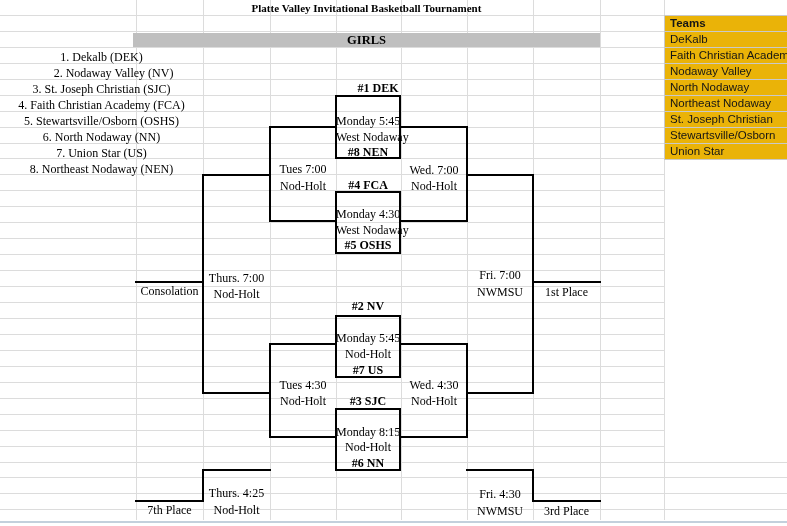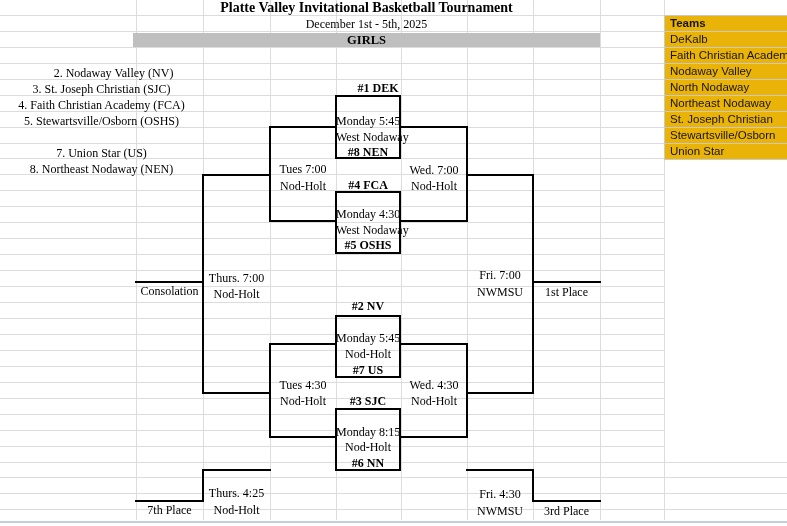--- a/index.html
+++ b/index.html
@@ -33,30 +33,31 @@
   <div class="gl" style="left:203px"></div>
   <div class="gl" style="left:270px"></div>
   <div class="gl" style="left:336px"></div>
   <div class="gl" style="left:401px"></div>
   <div class="gl" style="left:467px"></div>
   <div class="gl" style="left:533px"></div>
   <div class="gl" style="left:600px"></div>
   <div class="gl" style="left:664px"></div>
   <div id="whitepatch"></div>
 
-  <div class="cell b" style="left:133px; top:0; width:467px; font-size:14px">Platte Valley Invitational Basketball Tournament</div>
-  <div class="cell" style="left:133px; top:16px; width:467px">December 1st - 5th, 2025</div>
+  <div class="cell b" style="left:133px; top:0; width:467px; font-size:11px">Platte Valley Invitational Basketball Tournament</div>
   <div id="divbar">
     <div class="cell b" style="font-size:12.5px">GIRLS</div>
   </div>
 
+  <div class="cell" style="left:0; top:49px;  width:203px">1. Dekalb (DEK)</div>
   <div class="cell" style="left:12px; top:65px;  width:203px">2. Nodaway Valley (NV)</div>
   <div class="cell" style="left:0; top:81px;  width:203px">3. St. Joseph Christian (SJC)</div>
   <div class="cell" style="left:0; top:97px;  width:203px">4. Faith Christian Academy (FCA)</div>
   <div class="cell" style="left:0; top:113px; width:203px">5. Stewartsville/Osborn (OSHS)</div>
+  <div class="cell" style="left:0; top:129px; width:203px">6. North Nodaway (NN)</div>
   <div class="cell" style="left:0; top:145px; width:203px">7. Union Star (US)</div>
   <div class="cell" style="left:0; top:161px; width:203px">8. Northeast Nodaway (NEN)</div>
 
   <div class="cell b" style="left:336px; top:80px;  width:84px">#1 DEK</div>
   <div class="cell" style="left:336px; top:113px; width:64px">Monday 5:45</div>
   <div class="cell" style="left:336px; top:129px; width:64px">West Nodaway</div>
   <div class="cell b" style="left:336px; top:144px; width:64px">#8 NEN</div>
 
   <div class="cell b" style="left:336px; top:177px; width:64px">#4 FCA</div>
   <div class="cell" style="left:336px; top:206px; width:52px">Monday 4:30</div>

